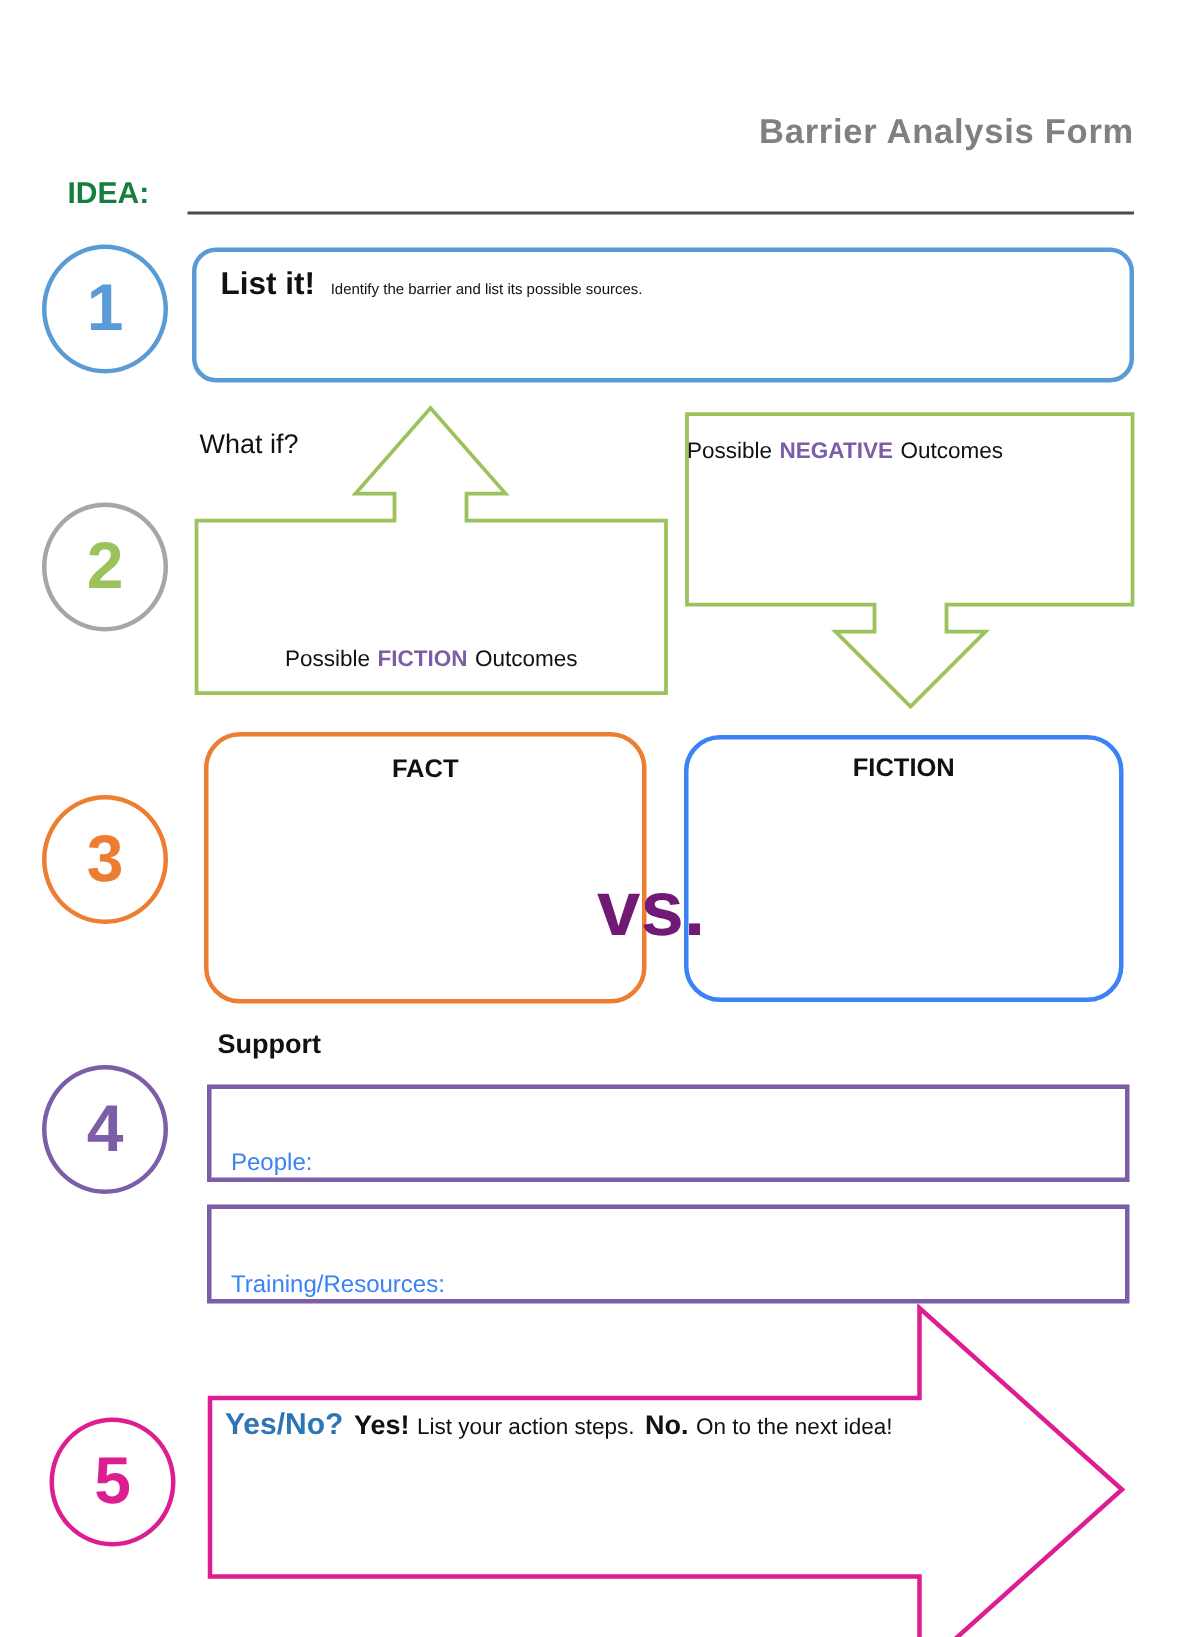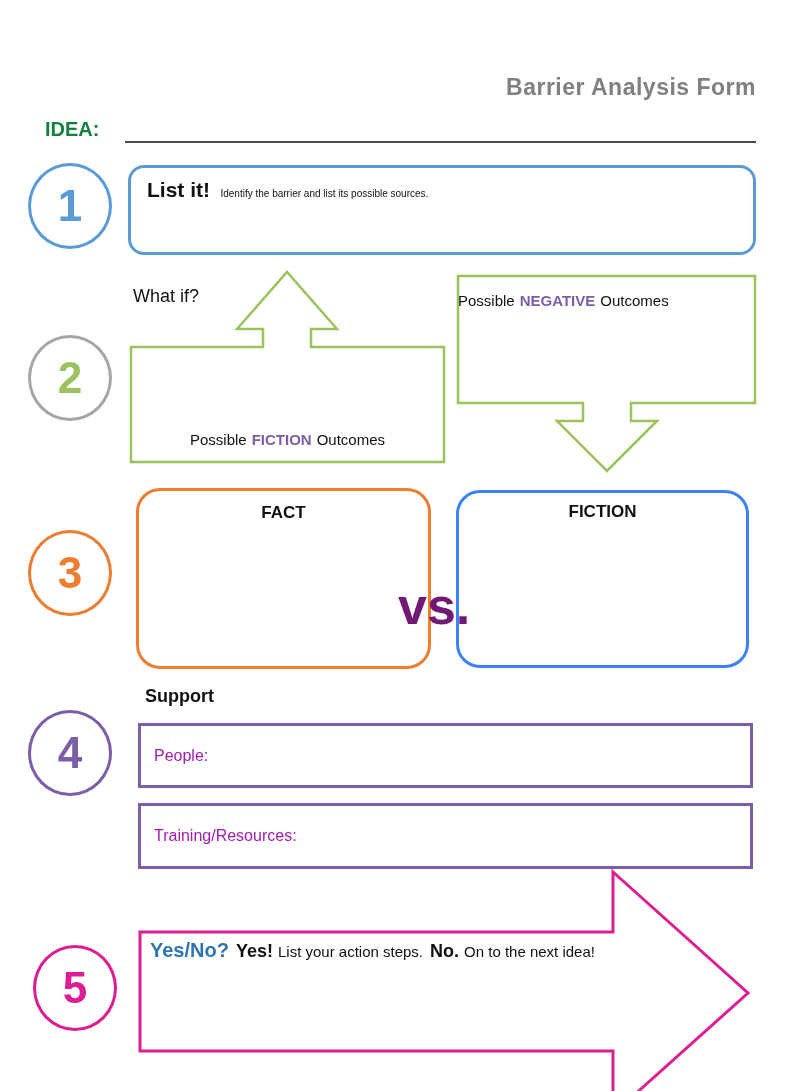--- a/index.html
+++ b/index.html
@@ -44,21 +44,21 @@
   .fiction-box{
     left:456px;top:442px;width:293px;height:178px;box-sizing:border-box;
     border:3px solid #3b82f6;border-radius:24px;background:transparent;
     text-align:center;padding-top:9px;font-size:17px;font-weight:bold;color:#111;
   }
   .versus{left:398px;top:528px;font-size:52px;font-weight:bold;color:#701a75;z-index:3;}
   
   .support{left:145px;top:638px;font-size:18px;font-weight:bold;color:#111;}
   .field-box{
     left:138px;width:615px;box-sizing:border-box;border:3px solid #7B5EA7;background:#fff;
-    display:flex;align-items:center;padding-left:13px;font-size:16px;color:#a21caf;
+    display:flex;align-items:flex-end;padding-left:13px;font-size:16px;color:#3b82f6;
   }
   .people-box{top:675px;height:65px;}
   .training-box{top:755px;height:66px;}
   
   .yesno-line{left:150px;top:891px;z-index:3;white-space:nowrap;}
   .yesno-line .prompt{font-size:20px;font-weight:bold;color:#2E75B6;margin-right:7px;}
   .yesno-line .b{font-size:18px;font-weight:bold;color:#111;margin-right:5px;}
   .yesno-line .r{font-size:15px;color:#111;margin-right:7px;}
   
   .shapes{left:0;top:0;z-index:1;}

